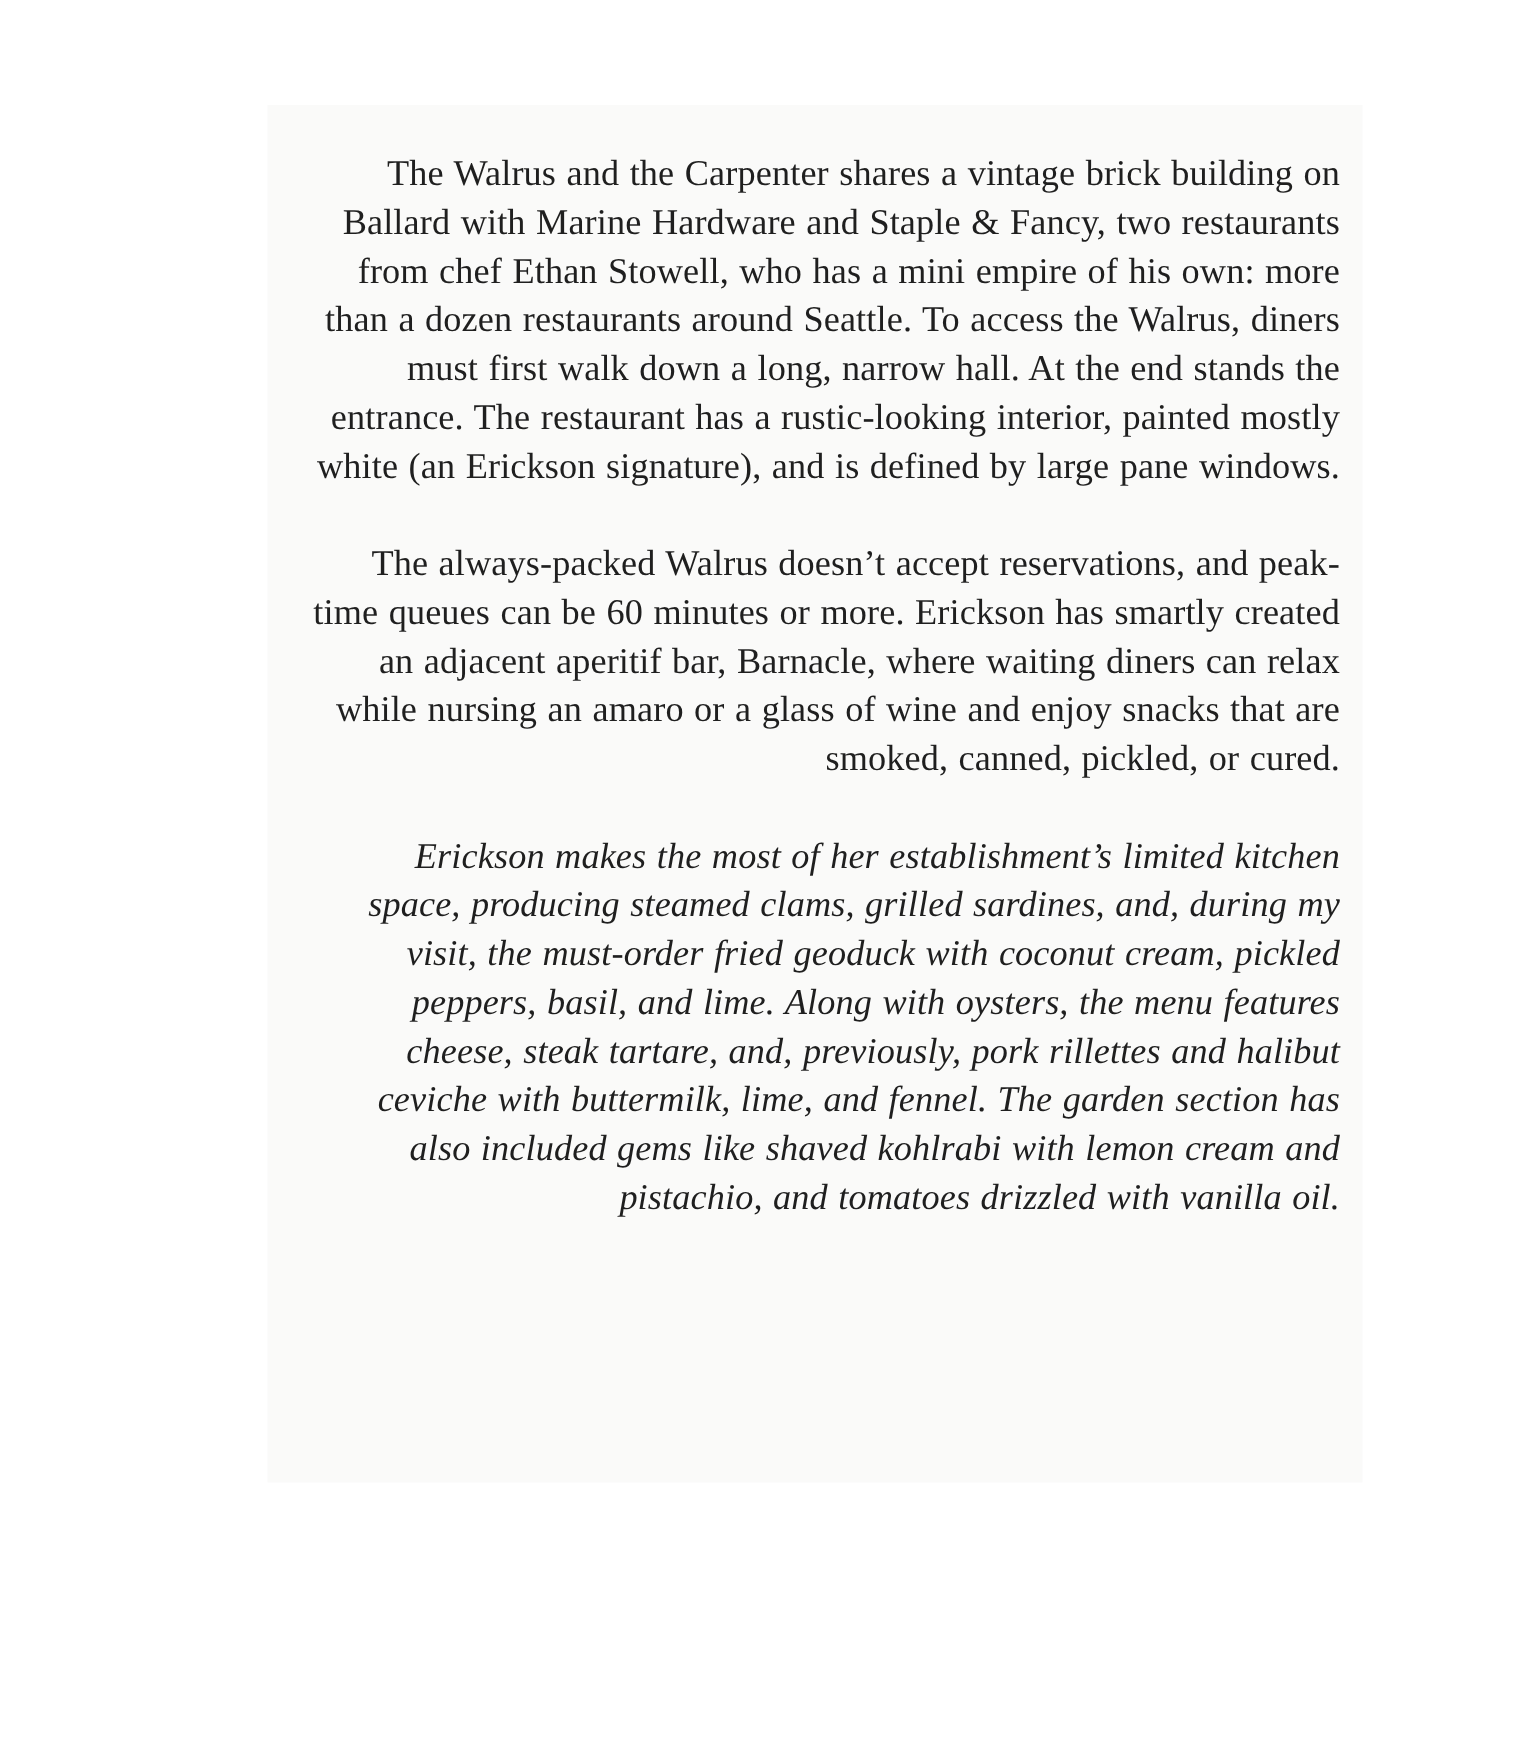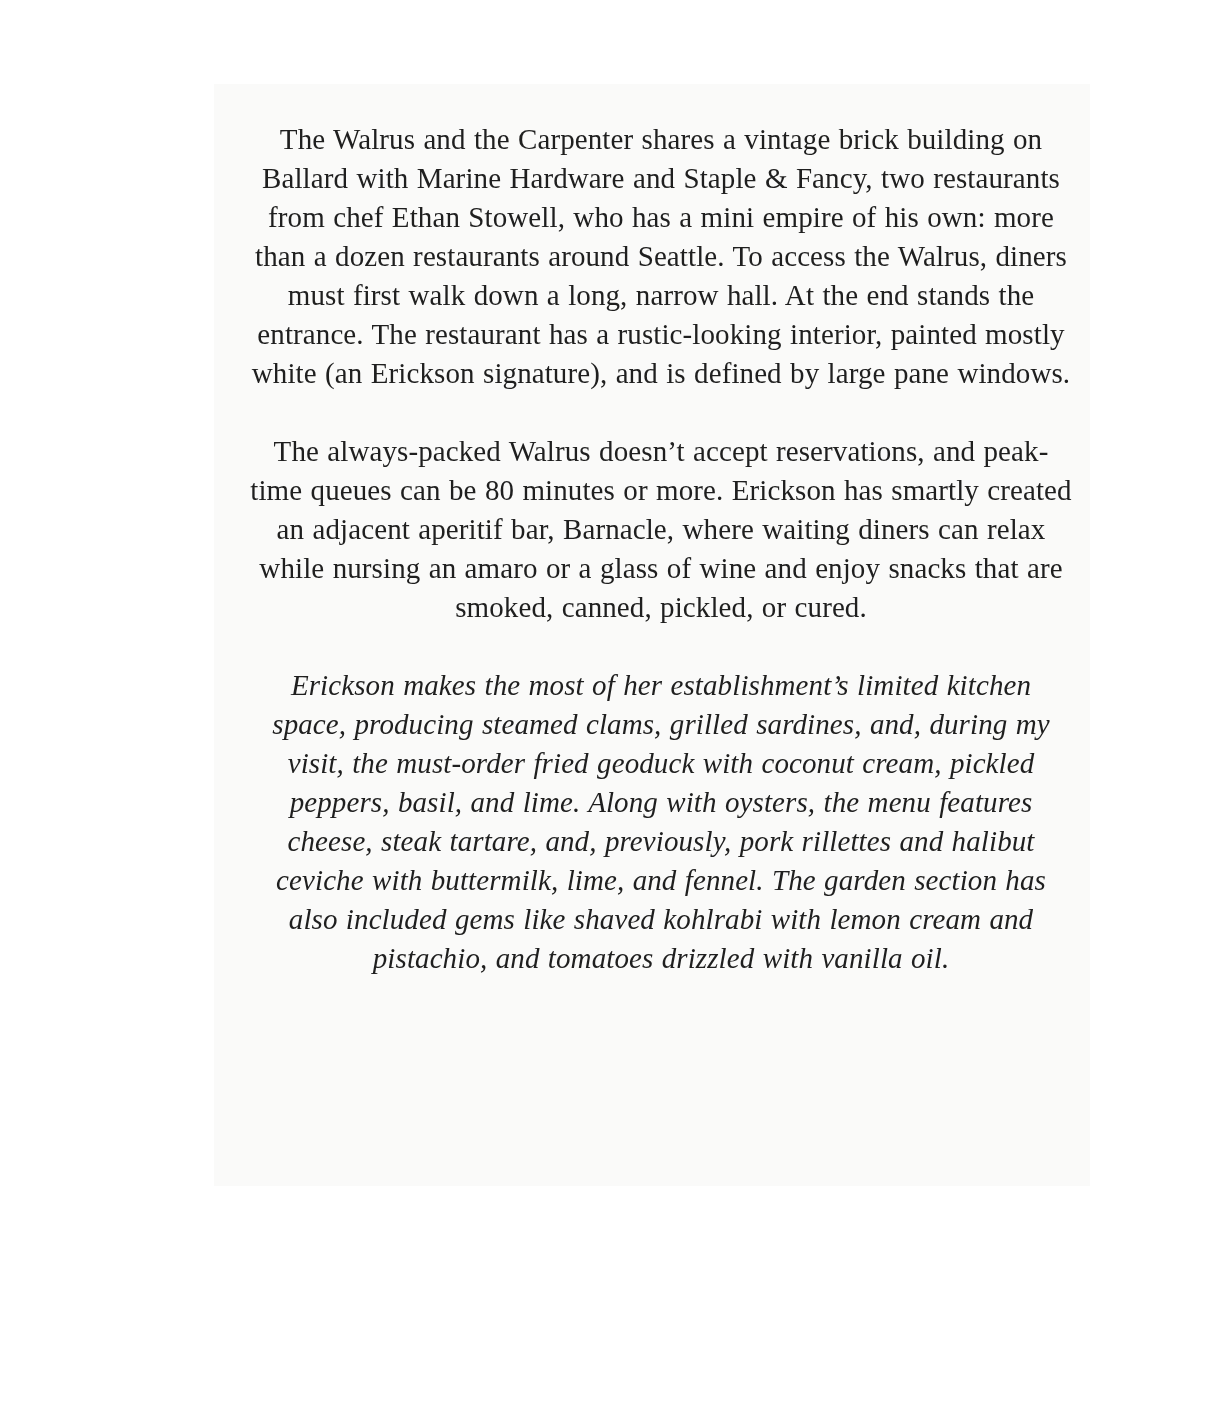--- a/index.html
+++ b/index.html
@@ -27,29 +27,29 @@
     top: 36px;
     width: 832px;
     color: #1f1f1f;
   }
   .para {
     margin: 0 0 39px 10px;
     font-size: 29px;
     line-height: 39px;
     letter-spacing: 0.1px;
     word-spacing: 1px;
-    text-align: center;
+    text-align: right;
   }
   .para:last-child {
     margin-bottom: 0;
     font-style: italic;
   }
 </style>
 </head>
 <body>
 
 <div class="content-card">
   <div class="article-body">
     <p class="para">The Walrus and the Carpenter shares a vintage brick building on Ballard with Marine Hardware and Staple &amp; Fancy, two restaurants from chef Ethan Stowell, who has a mini empire of his own: more than a dozen restaurants around Seattle. To access the Walrus, diners must first walk down a long, narrow hall. At the end stands the entrance. The restaurant has a rustic-looking interior, painted mostly white (an Erickson signature), and is defined by large pane windows.</p>
-    <p class="para">The always-packed Walrus doesn’t accept reservations, and peak-time queues can be 80 minutes or more. Erickson has smartly created an adjacent aperitif bar, Barnacle, where waiting diners can relax while nursing an amaro or a glass of wine and enjoy snacks that are smoked, canned, pickled, or cured.</p>
+    <p class="para">The always-packed Walrus doesn’t accept reservations, and peak-time queues can be 60 minutes or more. Erickson has smartly created an adjacent aperitif bar, Barnacle, where waiting diners can relax while nursing an amaro or a glass of wine and enjoy snacks that are smoked, canned, pickled, or cured.</p>
     <p class="para">Erickson makes the most of her establishment’s limited kitchen space, producing steamed clams, grilled sardines, and, during my visit, the must-order fried geoduck with coconut cream, pickled peppers, basil, and lime. Along with oysters, the menu features cheese, steak tartare, and, previously, pork rillettes and halibut ceviche with buttermilk, lime, and fennel. The garden section has also included gems like shaved kohlrabi with lemon cream and pistachio, and tomatoes drizzled with vanilla oil.</p>
   </div>
 </div>
 
 </body></html>

